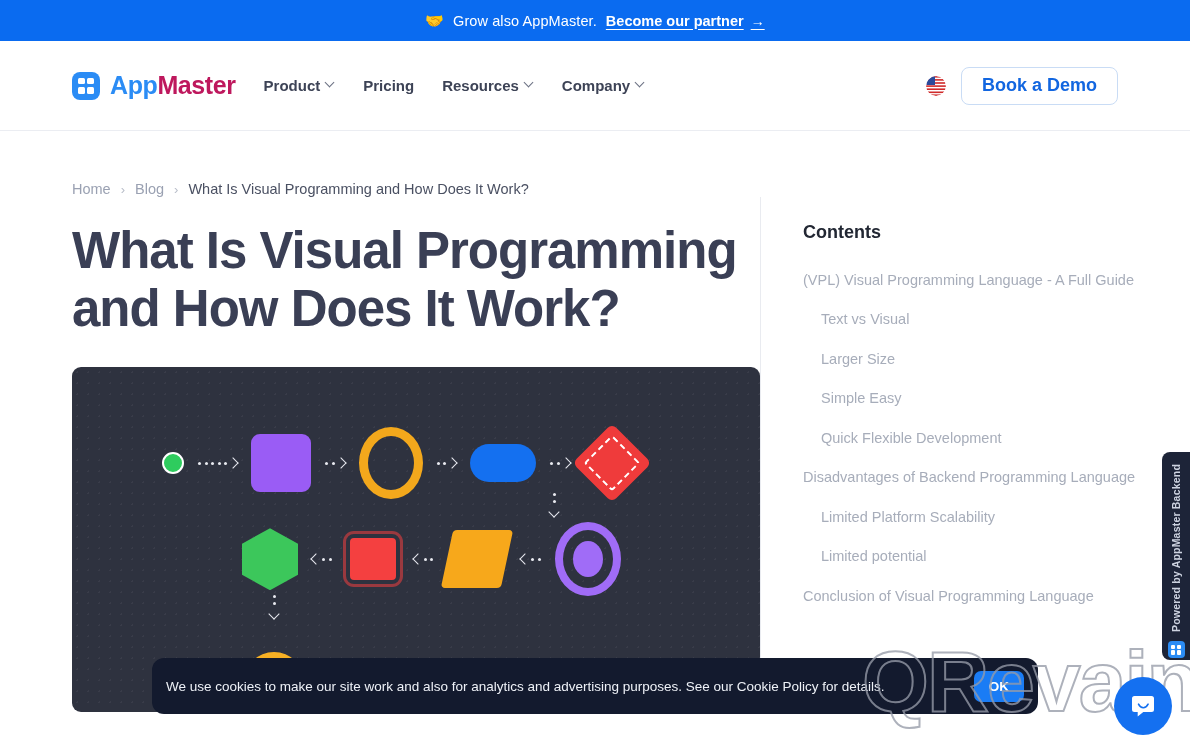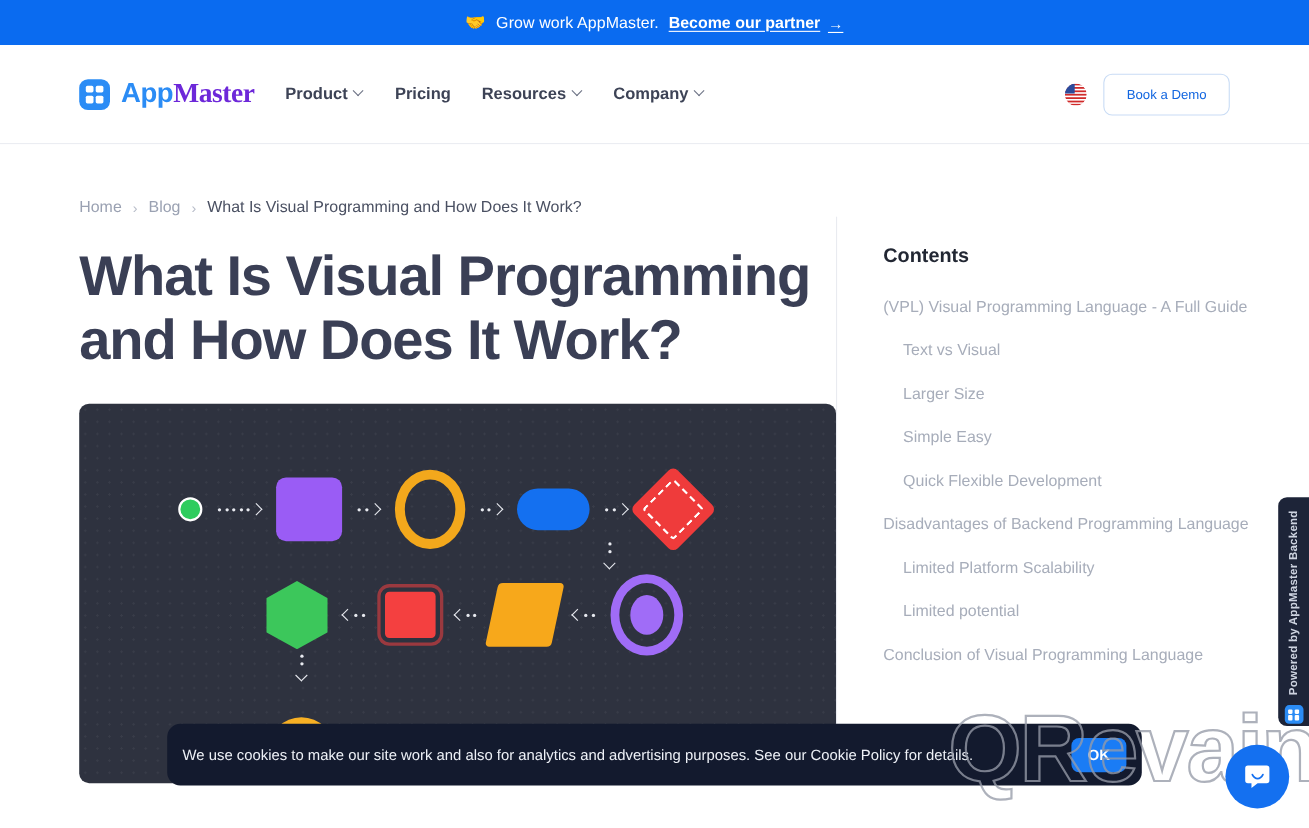--- a/index.html
+++ b/index.html
@@ -34,39 +34,39 @@
   }
   .logo { display: flex; align-items: center; gap: 10px; cursor: pointer; }
   .logo-mark {
     width: 28px; height: 28px; border-radius: 8px; background: #2b8cf5;
     display: grid; grid-template-columns: 1fr 1fr; grid-template-rows: 1fr 1fr;
     gap: 2.5px; padding: 6px;
   }
   .logo-mark i { background: #fff; border-radius: 1.5px; display: block; }
   .logo-text { font-size: 25px; font-weight: 700; letter-spacing: -.4px; }
   .logo-text .b { color: #2b8cf5; }
-  .logo-text .d { color: #6d28d9; font-family: Liberation Serif, serif; }
+  .logo-text .d { color: #be185d; }
 
   .nav { display: flex; align-items: center; gap: 28px; margin-left: 28px; }
   .nav-item {
     display: inline-flex; align-items: center; gap: 6px;
     font-size: 15px; font-weight: 600; color: #3d4356; cursor: pointer;
   }
   .chev { display: inline-block; width: 9px; height: 9px; position: relative; top: -2px; }
   .chev::after {
     content: ""; position: absolute; left: 0; top: 0;
     width: 6px; height: 6px; border-right: 1.6px solid #6b7183;
     border-bottom: 1.6px solid #6b7183; transform: rotate(45deg);
   }
 
   .header-right { margin-left: auto; display: flex; align-items: center; gap: 15px; }
   .flag { width: 20px; height: 20px; border-radius: 50%; overflow: hidden; position: relative; cursor: pointer; flex: none; }
   .btn {
-    height: 38px; padding: 0 20px; border-radius: 8px; font-size: 12px;
-    font-weight: 400; display: inline-flex; align-items: center; justify-content: center;
+    height: 38px; padding: 0 20px; border-radius: 8px; font-size: 18px;
+    font-weight: 700; display: inline-flex; align-items: center; justify-content: center;
     cursor: pointer; white-space: nowrap;
   }
   .btn-outline { border: 1.5px solid #c9dcf5; color: #1266e0; background: #fff; }
   .btn-primary { background: #1470f0; color: #fff; border: none; }
 
   
   .breadcrumb {
     display: flex; align-items: center; gap: 10px;
     padding: 50px 0 0 72px; font-size: 14.5px;
   }
@@ -228,21 +228,21 @@
     cursor: pointer; z-index: 50;
   }
 </style>
 </head>
 <body>
 
 <div class="page">
 
   <div class="promo-bar">
     <span class="promo-emoji">🤝</span>
-    <span class="promo-text">Grow work AppMaster.</span>
+    <span class="promo-text">Grow also AppMaster.</span>
     <span class="promo-link">
       <span>Become our partner</span>
       <span class="promo-arrow">→</span>
     </span>
   </div>
 
   <div class="header">
     <div class="logo">
       <span class="logo-mark">
         <i></i>

